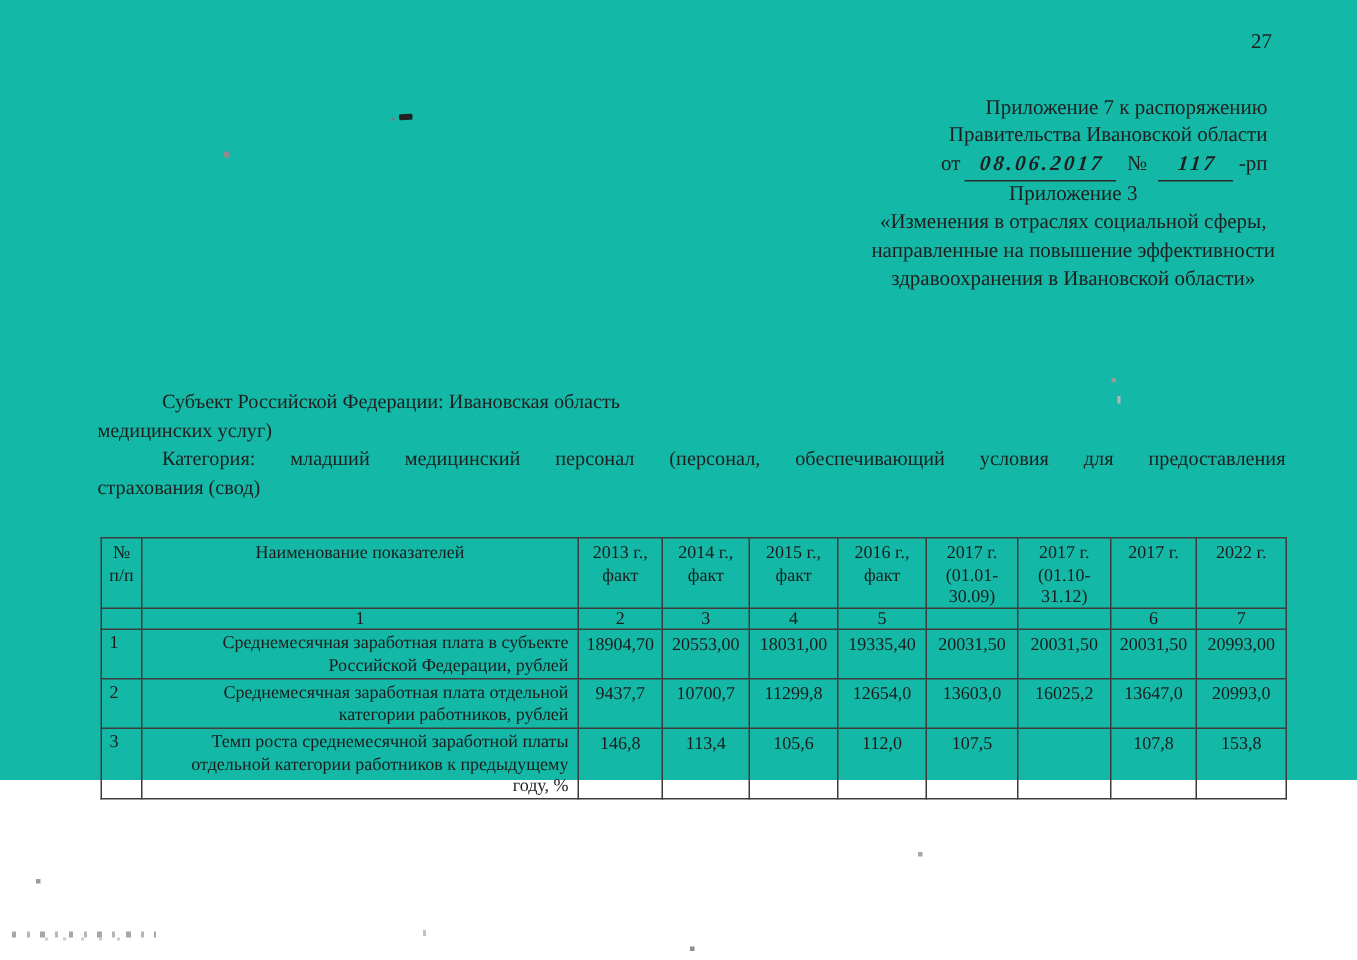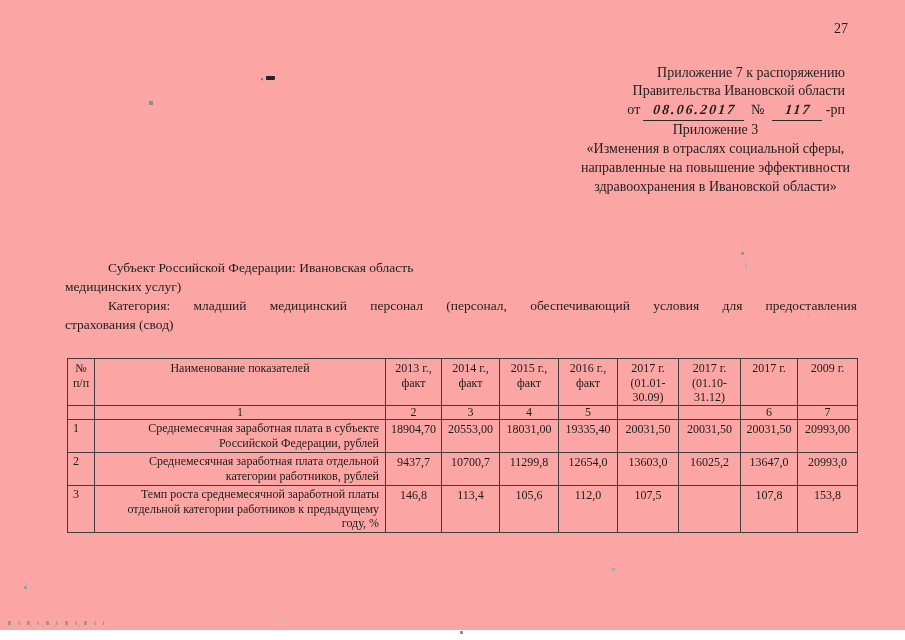--- a/index.html
+++ b/index.html
@@ -3,22 +3,22 @@
 <meta charset="utf-8">
 <style>
   html, body {
     margin: 0; padding: 0;
     width: 905px; height: 640px;
     background: #ffffff;
     overflow: hidden;
   }
   .page {
     position: relative;
-    width: 905px; height: 630px;
-    background: #fca5a5;
+    width: 905px; height: 520px;
+    background: #14b8a6;
     font-family: "Liberation Serif", "DejaVu Serif", serif;
     color: #1f1f1f;
   }
   .page-number {
     position: absolute; top: 21px; right: 57px;
     font-size: 14px;
   }
   .appendix7 {
     position: absolute; top: 64px; right: 60px;
     text-align: right; font-size: 14px; line-height: 18px;
@@ -136,21 +136,21 @@
       <tr class="hdr">
         <th>№ п/п</th>
         <th>Наименование показателей</th>
         <th>2013 г., факт</th>
         <th>2014 г., факт</th>
         <th>2015 г., факт</th>
         <th>2016 г., факт</th>
         <th>2017 г. (01.01-30.09)</th>
         <th>2017 г. (01.10-31.12)</th>
         <th>2017 г.</th>
-        <th>2009 г.</th>
+        <th>2022 г.</th>
       </tr>
       <tr class="idx">
         <td></td>
         <td>1</td>
         <td>2</td>
         <td>3</td>
         <td>4</td>
         <td>5</td>
         <td></td>
         <td></td>

